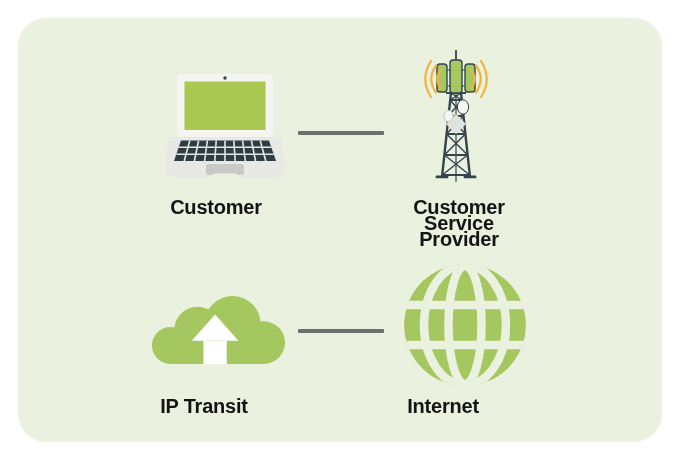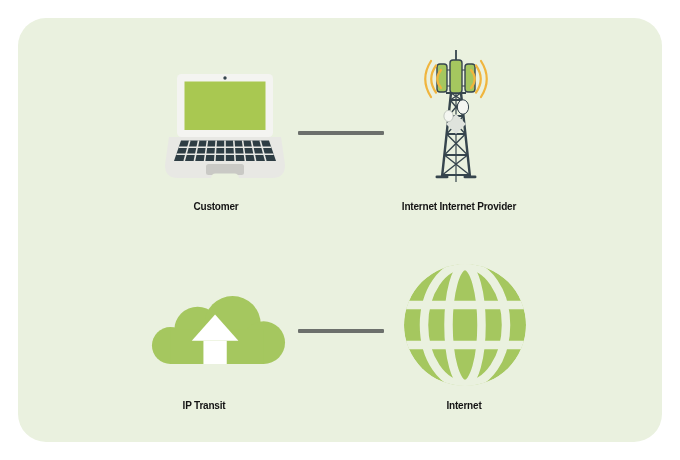--- a/index.html
+++ b/index.html
@@ -10,21 +10,21 @@
     --trackpad:#c9c9c5; --dish:#f4f6f1; --diamond:#dfe3dd;
   }
   *{margin:0;padding:0;box-sizing:border-box}
   html,body{background:var(--page-bg)}
   .stage{position:relative;width:680px;height:460px;background:var(--page-bg);
     font-family:"Liberation Sans",sans-serif;overflow:hidden}
   .panel{position:absolute;left:18px;top:18px;width:644px;height:424px;
     background:var(--panel-bg);border-radius:28px}
   .abs{position:absolute}
   .node-label{position:absolute;text-align:center;font-weight:700;
-    font-size:10px;line-height:16px;color:var(--text);letter-spacing:-0.2px}
+    font-size:20px;line-height:16px;color:var(--text);letter-spacing:-0.2px}
   .connector{position:absolute;height:4px;background:var(--line-gray);border-radius:1px}
   
   .f-green{fill:var(--green)} .f-screen{fill:var(--screen-green)}
   .f-slate{fill:var(--slate)} .f-white{fill:#ffffff}
   .f-lid{fill:var(--laptop-lid)} .f-base{fill:var(--laptop-base)}
   .f-keys{fill:var(--keys)} .f-track{fill:var(--trackpad)}
   .f-notch{fill:var(--panel-bg)} .f-diamond{fill:var(--diamond)}
   .kb-line{stroke:var(--laptop-base);stroke-width:1.6;fill:none}
   .st{stroke:var(--slate);fill:none}
   .st-leg{stroke-width:2.4} .st-rung{stroke-width:1.8} .st-brace{stroke-width:1.4}
@@ -96,17 +96,17 @@
           <ellipse cx="61" cy="61" rx="16.5" ry="59"></ellipse>
           <ellipse cx="61" cy="61" rx="41" ry="60"></ellipse>
         </g>
       </g>
     </svg>
 
     <div class="connector" style="left:280px;top:113px;width:86px"></div>
     <div class="connector" style="left:280px;top:311px;width:86px"></div>
 
     <div class="node-label" style="left:128px;top:181px;width:140px">Customer</div>
-    <div class="node-label" style="left:376px;top:181px;width:130px">Internet Internet Provider</div>
+    <div class="node-label" style="left:376px;top:181px;width:130px">Customer Service Provider</div>
     <div class="node-label" style="left:116px;top:380px;width:140px">IP Transit</div>
-    <div class="node-label" style="left:376px;top:380px;width:140px">Internet</div>
+    <div class="node-label" style="left:355px;top:380px;width:140px">Internet</div>
   </div>
 </div>
 
 </body></html>

